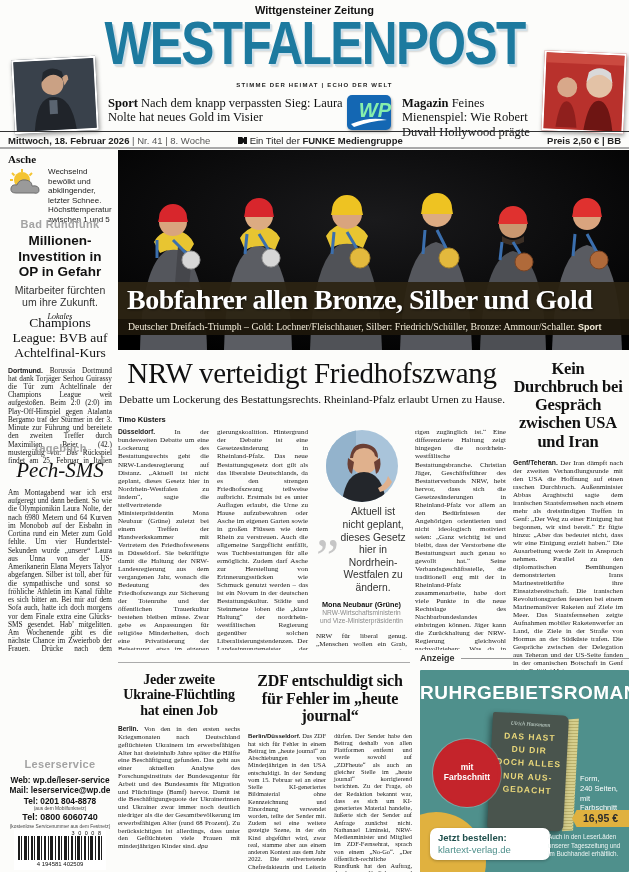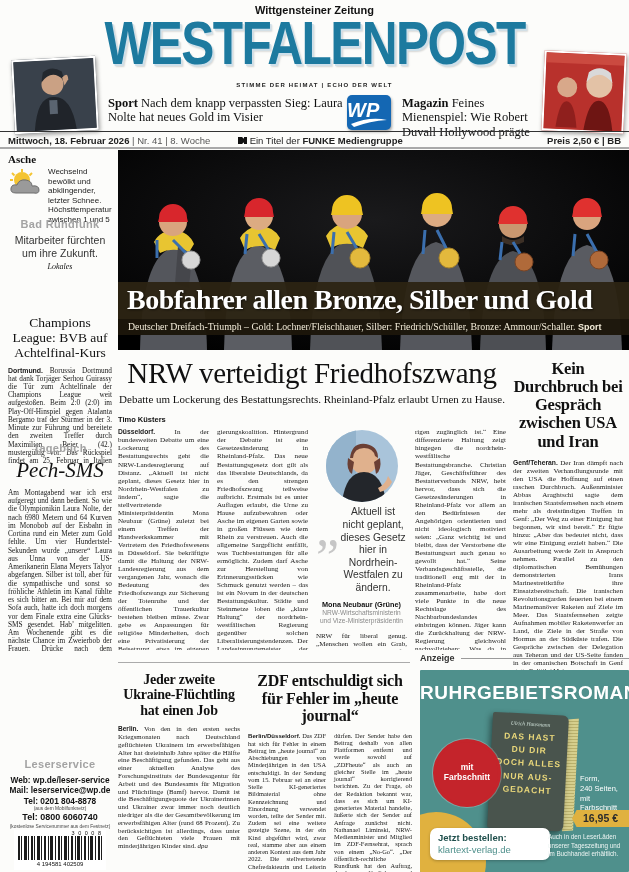--- a/index.html
+++ b/index.html
@@ -106,21 +106,21 @@
       <path d="M40 76 q4 -30 14 -30 q11 0 15 30 z" fill="#6e1513"></path>
     </svg>
   </div>
 
   <div class="abs teaser" style="left:108px;top:96px;width:235px;">
     <b>Sport</b>
     <span>Nach dem knapp verpassten Sieg: Laura Nolte hat neues Gold im Visier</span>
   </div>
 
   <div class="abs" style="left:347px;top:95px;width:44px;height:35px;background:#1467b3;border-radius:5px;box-shadow:1px 2px 3px rgba(0,0,0,.35);">
-    <div class="sans" style="color:#ffffff;font-weight:bold;font-style:italic;font-size:20px;text-align:left;line-height:30px;">WP</div>
+    <div class="sans" style="color:#86efac;font-weight:bold;font-style:italic;font-size:20px;text-align:right;line-height:30px;">WP</div>
     <svg class="abs" style="left:3px;top:22px;" width="38" height="10">
       <path d="M1 7 q19 -8 36 -4 q-17 1 -33 7 z" fill="#fff"></path>
     </svg>
   </div>
 
   <div class="abs teaser" style="left:402px;top:96px;width:140px;">
     <b>Magazin</b>
     <span>Feines Mienenspiel: Wie Robert Duvall Hollywood prägte</span>
   </div>
 
@@ -148,20 +148,21 @@
           <line x1="24" y1="4" x2="21.5" y2="6.5"></line>
           <line x1="2" y1="11" x2="5" y2="11"></line>
         </g>
       <path d="M8 24 q-6 0 -5 -5 q1 -4 6 -3 q2 -6 9 -5 q6 1 6 6 q7 -1 7 4 q0 4 -5 3 z" fill="#9a9a9a" stroke="#6e6e6e" stroke-width="1"></path>
     </svg>
     <div class="sans abs" style="left:40px;top:14px;width:64px;font-size:8px;line-height:1.2;color:#222;">Wechselnd bewölkt und abklingender, letzter Schnee. Höchsttemperatur zwischen 1 und 5</div>
   </div>
 
   <div class="abs" style="left:8px;top:218px;width:104px;">
     <div class="graylabel">Bad Rundfunk</div>
+    <div class="sans center" style="font-weight:bold;font-size:13.5px;line-height:1.15;margin-top:3px;">Millionen-Investition in OP in Gefahr</div>
     <div class="sans center" style="font-size:10.5px;line-height:1.2;color:#333;margin-top:4px;">Mitarbeiter fürchten um ihre Zukunft.</div>
     <div class="center refit" style="font-size:8px;margin-top:3px;">Lokales</div>
   </div>
 
   <div class="abs" style="left:8px;top:316px;width:104px;">
     <div class="center serif" style="font-size:13.5px;line-height:1.1;">Champions League: BVB auf Achtelfinal-Kurs</div>
     <div class="just bodytxt" style="margin-top:6px;height:96px;overflow:hidden;font-size:7.3px;">
       <span class="lead">Dortmund.</span><span> Borussia Dortmund hat dank Torjäger Serhou Guirassy die Tür zum Achtelfinale der Champions League weit aufgestoßen. Beim 2:0 (2:0) im Play-Off-Hinspiel gegen Atalanta Bergamo traf der Stürmer in der 3. Minute zur Führung und bereitete den zweiten Treffer durch Maximilian Beier (42.) mustergültig vor. Das Rückspiel findet am 25. Februar in Italien statt. </span>
     </div>
   </div>

